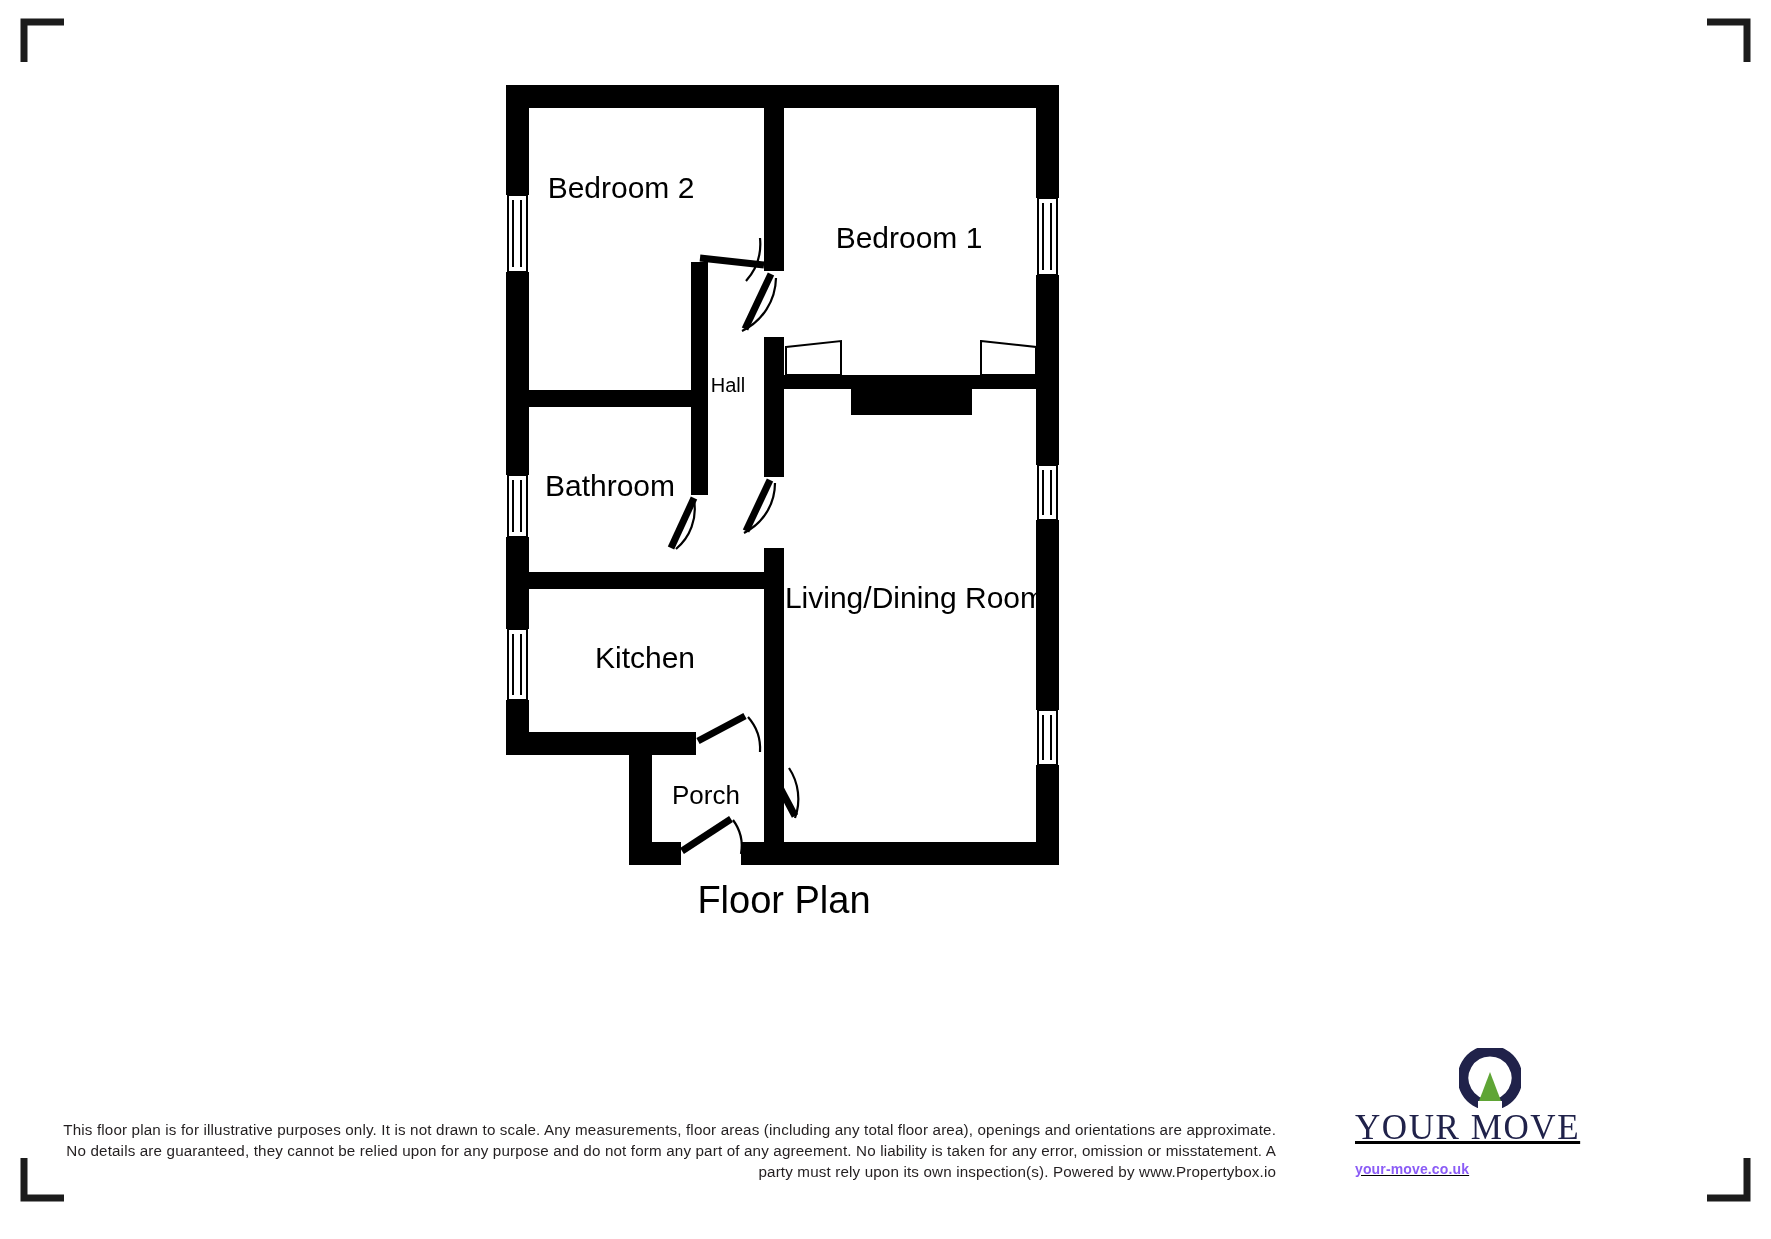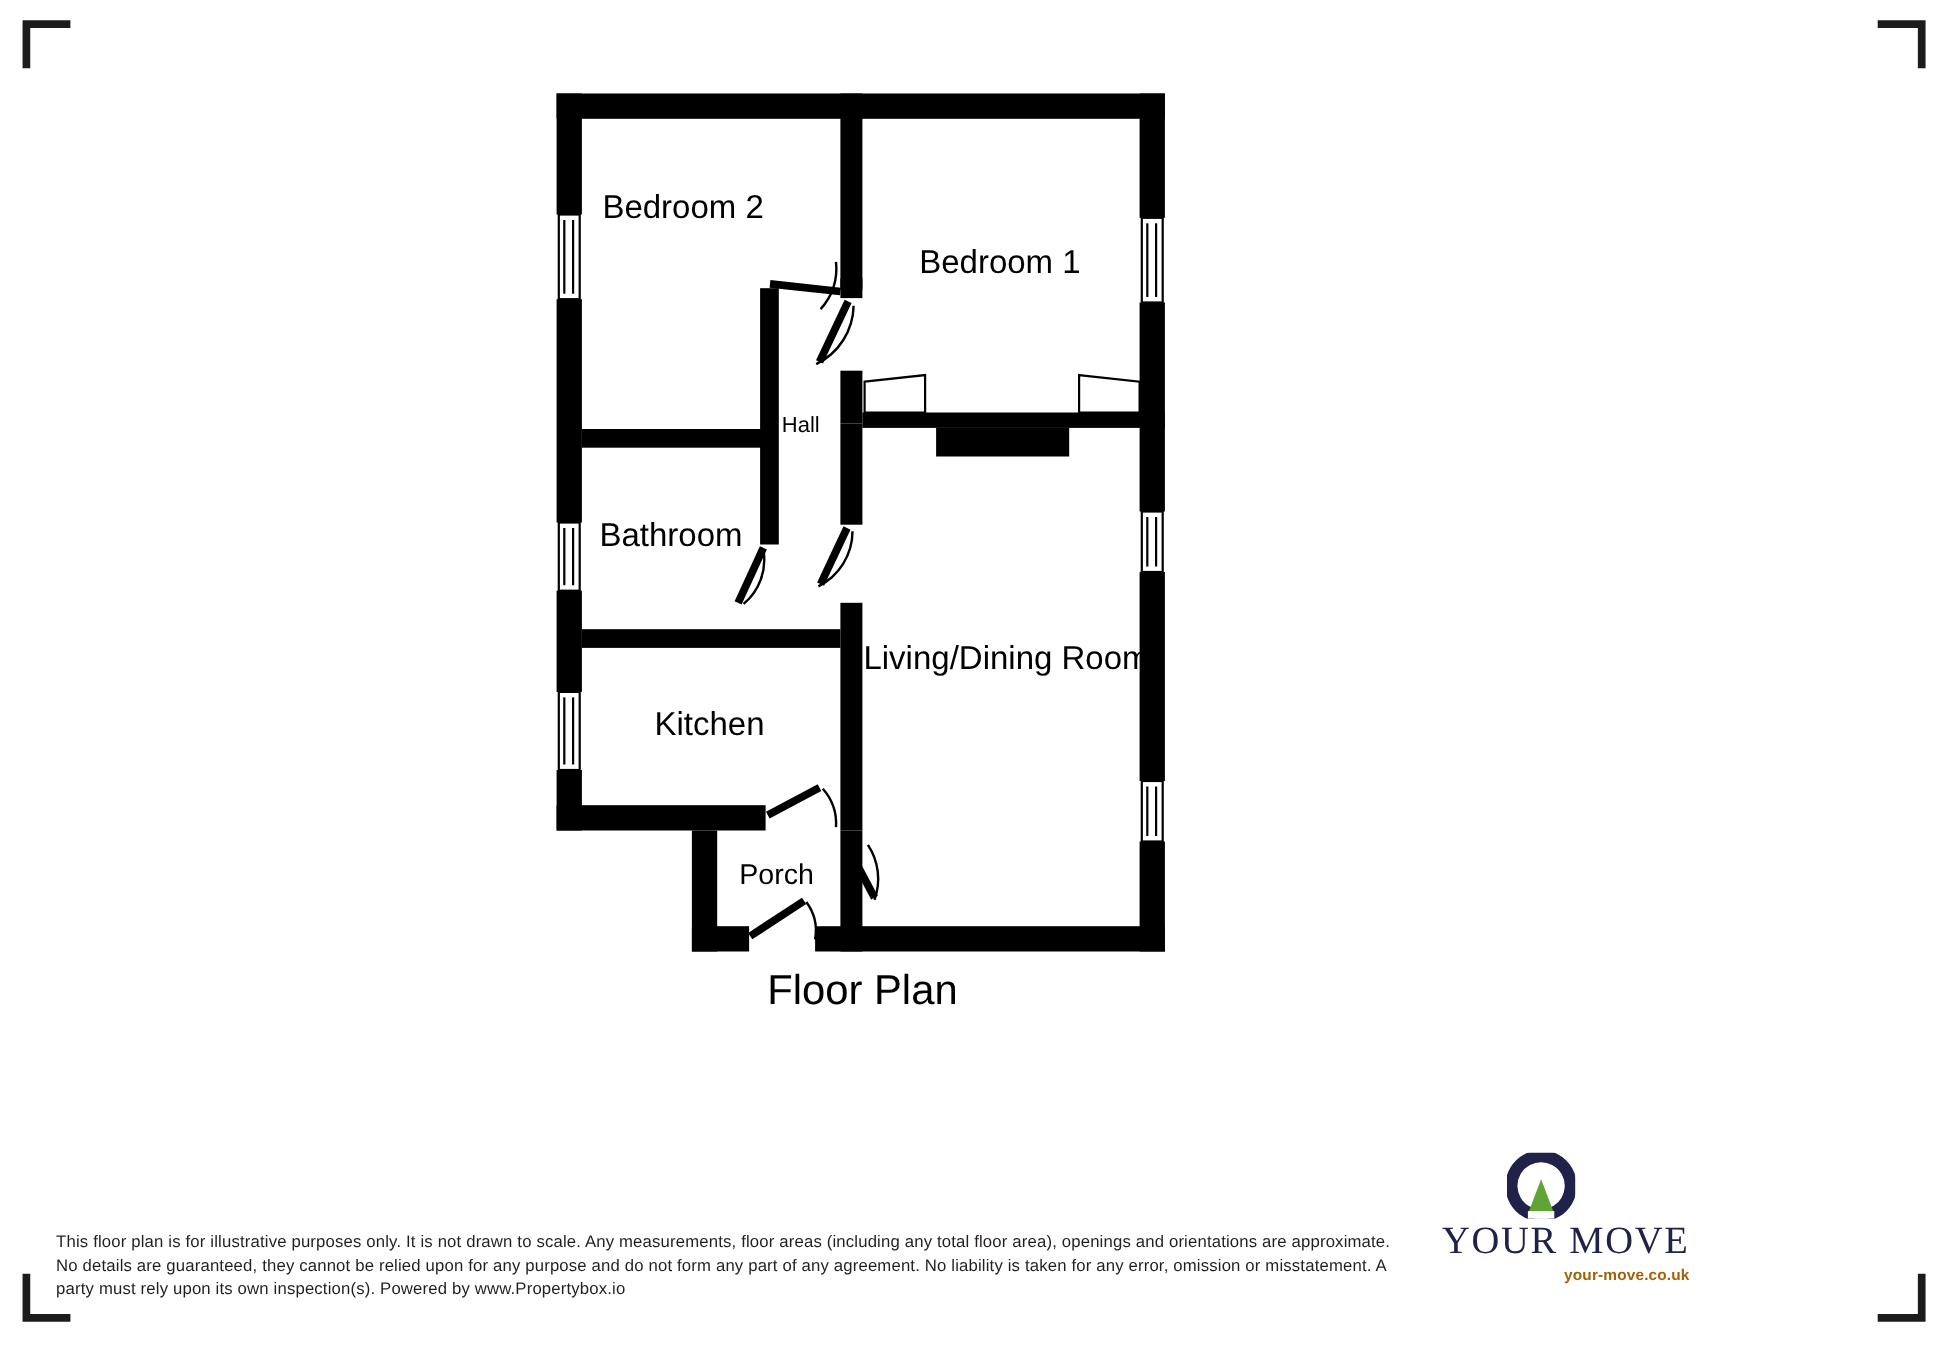--- a/index.html
+++ b/index.html
@@ -55,49 +55,50 @@
 
   #disclaimer {
     position: absolute;
     left: 51px;
     top: 1120px;
     width: 1225px;
     font-family: "Liberation Sans", sans-serif;
     font-size: 15.2px;
     line-height: 1.38;
     color: #231f20;
-    text-align: left;
+    text-align: right;
     letter-spacing: 0.01em;
   }
   #logo-block {
     position: absolute;
-    left: 1266px;
+    left: 1355px;
     top: 1048px;
     width: 270px;
-    text-align: right;
+    text-align: left;
+    text-decoration: underline;
   }
   .logo-mark {
     display: block;
     margin: 0 auto 2px auto;
   }
   .logo-word {
     font-family: "Liberation Serif", serif;
     font-size: 35px;
     letter-spacing: 0.045em;
     color: #20224a;
     line-height: 1.0;
     white-space: nowrap;
   }
   .logo-url {
     font-family: "Liberation Sans", sans-serif;
     font-weight: bold;
     font-size: 14px;
-    color: #a16207;
+    color: #8b5cf6;
     letter-spacing: 0.01em;
-    margin-top: 6px;
+    margin-top: 16px;
   }
 </style>
 </head>
 <body>
 
 <div id="page">
 
   <svg class="plan-svg" viewBox="0 0 1771 1239">
 
     <g>

